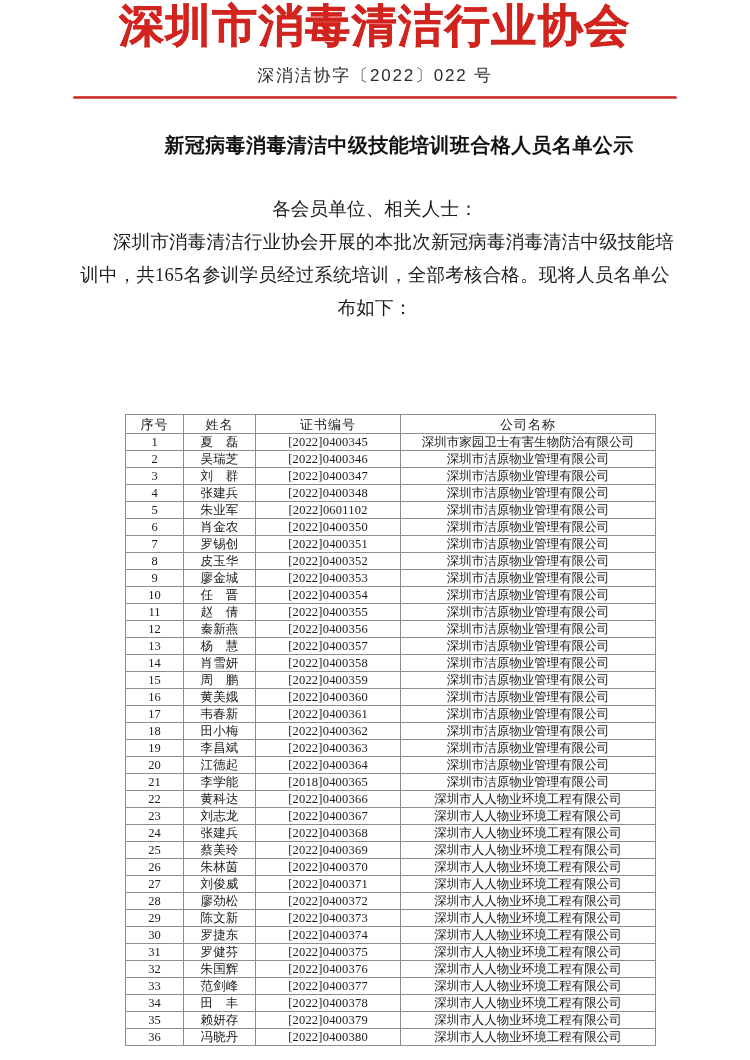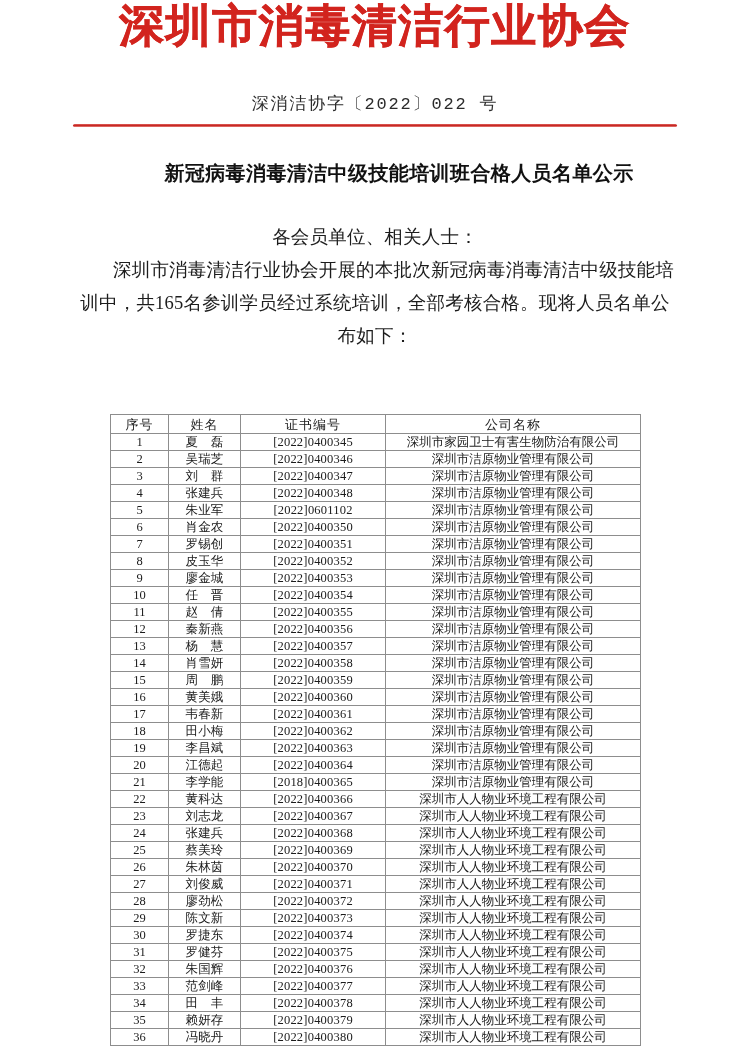--- a/index.html
+++ b/index.html
@@ -23,25 +23,25 @@
     color: #d2241e;
     font-family: "Liberation Sans", "DejaVu Sans", sans-serif;
     font-weight: bold;
     font-size: 45px;
     letter-spacing: 1.5px;
     line-height: 1.15;
     white-space: nowrap;
     -webkit-text-stroke: 0.6px #d2241e;
   }
   #doc-number {
-    margin-top: 40px;
+    margin-top: 12px;
     font-size: 17px;
     letter-spacing: 1.8px;
     color: #2b2b2b;
-    font-family: Liberation Mono, monospace;
+    font-family: Liberation Sans, sans-serif;
   }
   #red-rule {
     margin: 9px auto 0 auto;
     width: 604px;
     height: 3px;
     background: linear-gradient(to bottom, #e46a66 0%, #c3211c 45%, #e8807c 100%);
     border-radius: 2px;
   }
 
   
@@ -66,21 +66,21 @@
     color: #1c1c1c;
     letter-spacing: 0.2px;
     text-align: center;
   }
   #body-text p { margin: 0; }
   #body-text p.indent { text-indent: 2em; }
 
   
   #roster-wrap {
     position: absolute;
-    left: 110px;
+    left: 125px;
     top: 414px;
     width: 530px;
   }
   table#roster {
     border-collapse: collapse;
     width: 530px;
     table-layout: fixed;
     font-size: 12.5px;
     color: #1b1b1b;
   }

